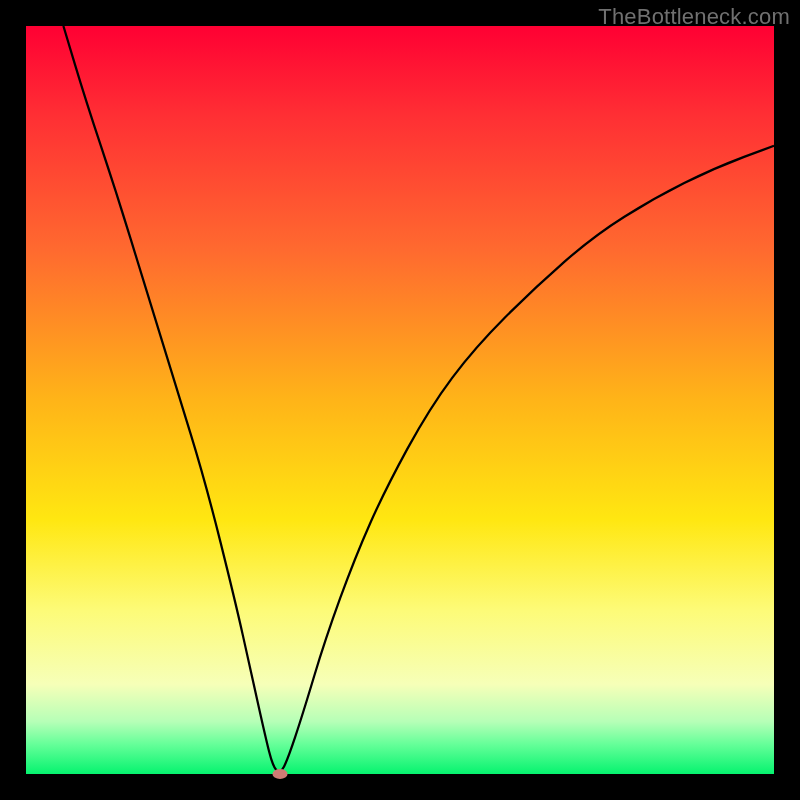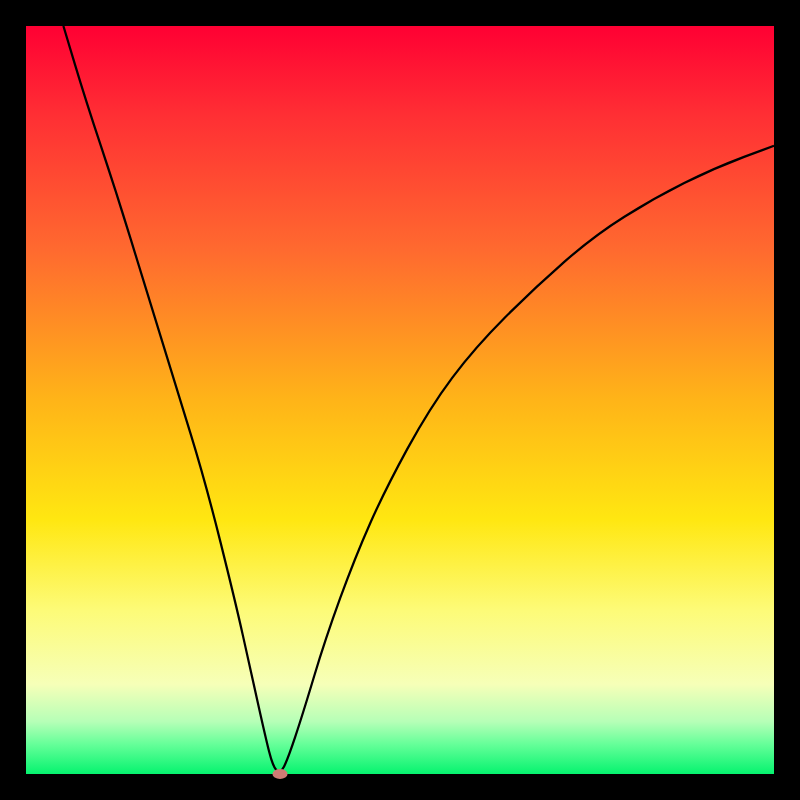--- a/index.html
+++ b/index.html
@@ -74,13 +74,14 @@
   <div class="plot-area">
 
     <svg class="curve" viewBox="0 0 100 100" preserveAspectRatio="none">
 
       <path d="M 5 0 Q 5 0 6.5 5 Q 8 10 10 16 Q 12 22 14 28.5 Q 16 35 18 41.5 Q 20 48 22 54.5 Q 24 61 26 69 Q 28 77 29 81.5 Q 30 86 31 90.5 Q 32 95 32.5 97 Q 33 99 33.5 99.5 Q 34 100 34.5 99 Q 35 98 36 95 Q 37 92 38.5 87 Q 40 82 42 76.5 Q 44 71 46 66.5 Q 48 62 51 56.5 Q 54 51 57 47 Q 60 43 64 39 Q 68 35 72 31.5 Q 76 28 80 25.5 Q 84 23 88 21 Q 92 19 96 17.5 T 100 16" fill="none" stroke="#000" stroke-width="0.3"></path>
     </svg>
 
     <div class="marker" style="left: 254.32px; top: 748px;"></div>
   </div>
 
+  <div class="watermark">TheBottleneck.com</div>
 </div>
 
 </body></html>

